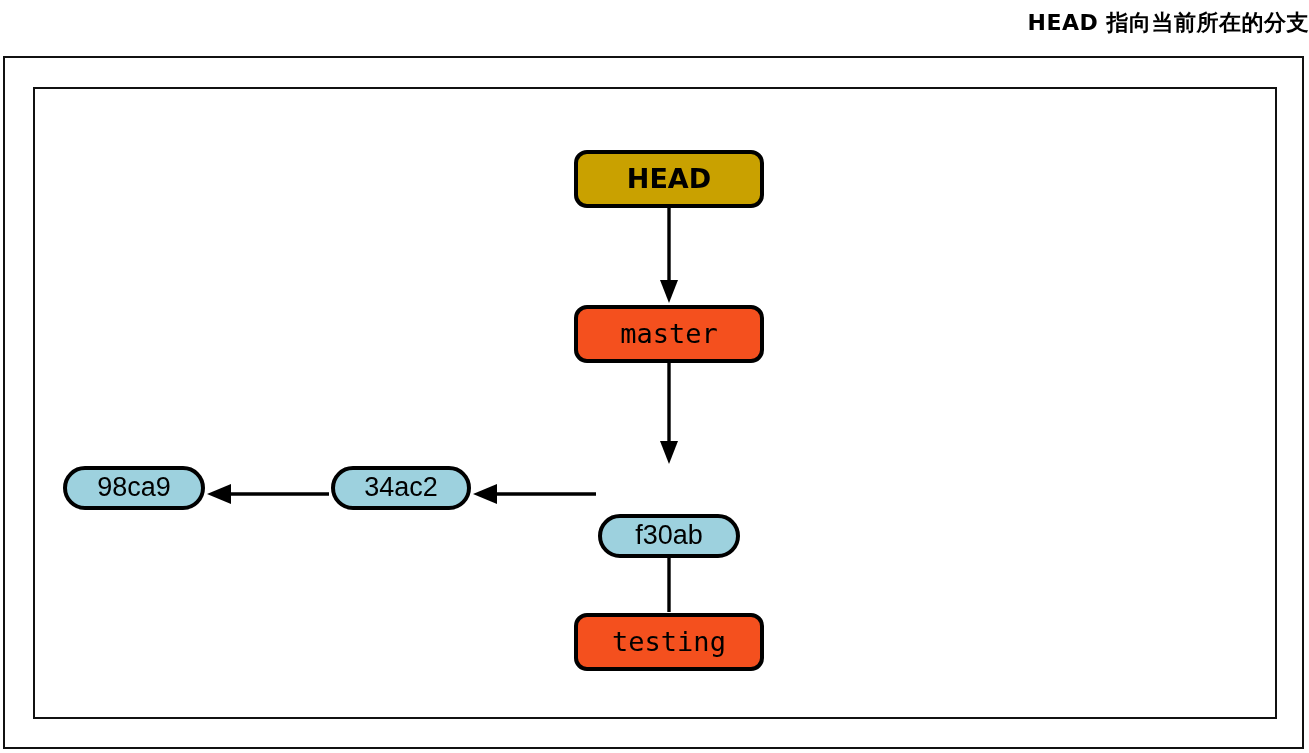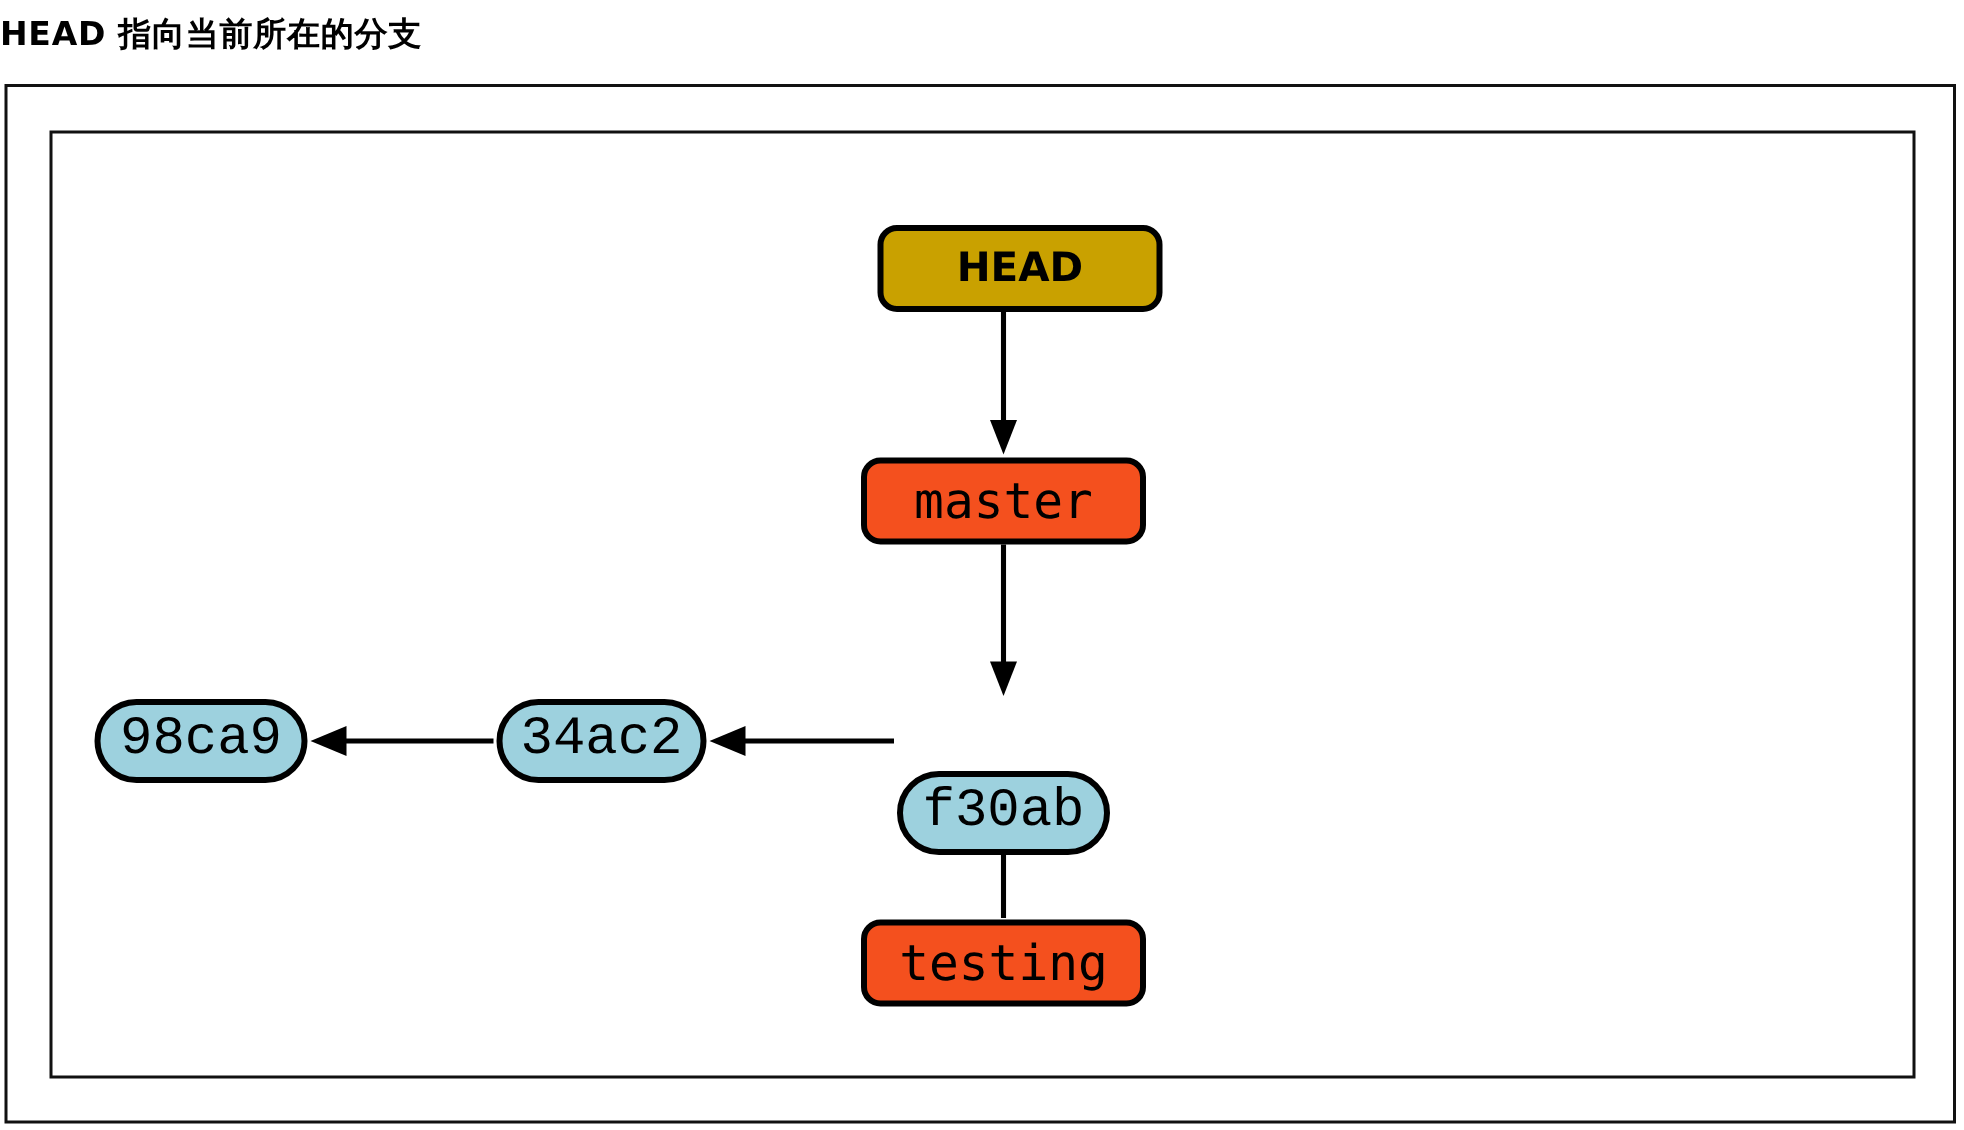--- a/index.html
+++ b/index.html
@@ -18,21 +18,21 @@
     width: 1309px;
     height: 753px;
   }
 
   
   .figure-title {
     position: absolute;
     left: 0;
     top: 8px;
     width: 1309px;
-    text-align: left;
+    text-align: right;
     font-family: "DejaVu Sans", sans-serif;
     font-size: 22px;
     font-weight: bold;
     color: #000000;
     letter-spacing: 0.5px;
     white-space: nowrap;
   }
 
   
   .outer-frame {
@@ -87,43 +87,42 @@
   .node-head {
     left: 574px;
     top: 150px;
     width: 190px;
     height: 58px;
     border-radius: 13px;
     background: #C9A100;
     font-family: "DejaVu Sans", sans-serif;
     font-size: 27px;
     font-weight: bold;
-    margin-left: 11px;
   }
 
   
   .node-branch {
     width: 190px;
     height: 58px;
     border-radius: 13px;
     background: #F4501E;
     font-family: "DejaVu Sans Mono", monospace;
-    font-size: 33px;
+    font-size: 27px;
     font-weight: normal;
   }
   .node-master { left: 574px; top: 305px; }
   .node-testing { left: 574px; top: 613px; align-items: center; }
 
   
   .node-commit {
-    height: 56px;
+    height: 44px;
     border-radius: 28px / 28px;
     background: #9DD1DE;
-    font-family: Liberation Mono, monospace;
-    font-size: 36px;
+    font-family: Liberation Sans, sans-serif;
+    font-size: 27px;
     font-weight: normal;
   }
   .node-98ca9 { left: 63px;  top: 466px; width: 142px; }
   .node-34ac2 { left: 331px; top: 466px; width: 140px; }
   .node-f30ab { left: 598px; top: 466px; width: 142px; margin-top: 48px; }
 
   svg.edges {
     position: absolute;
     left: 0;
     top: 0;

